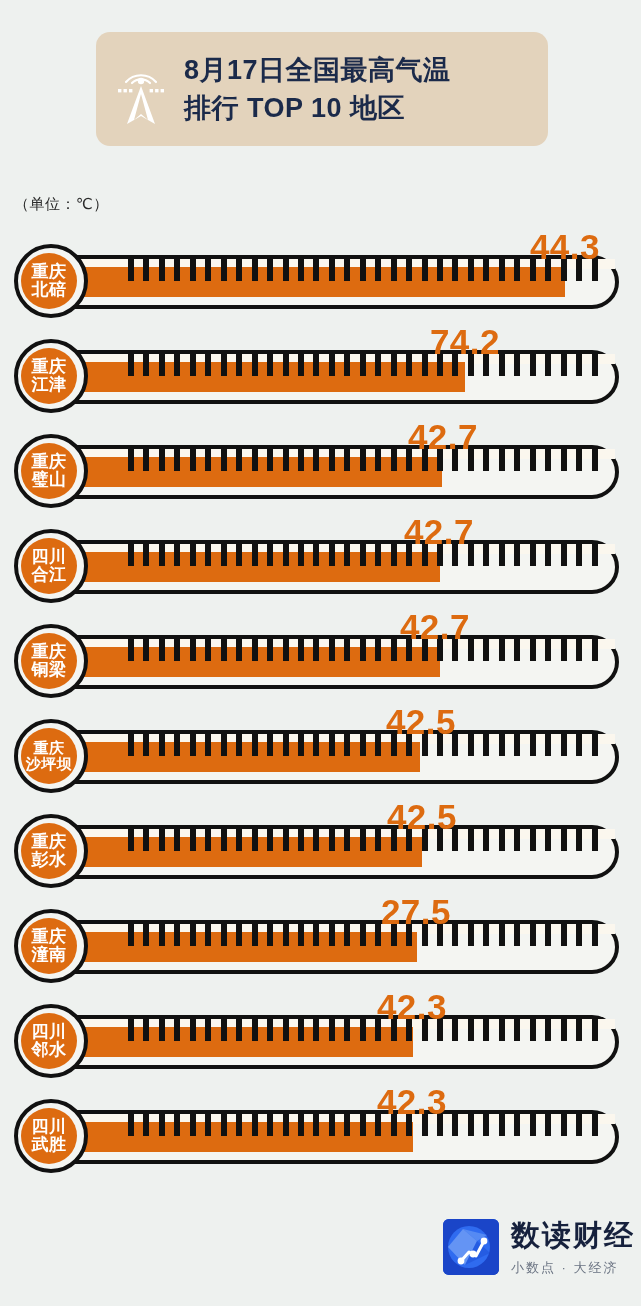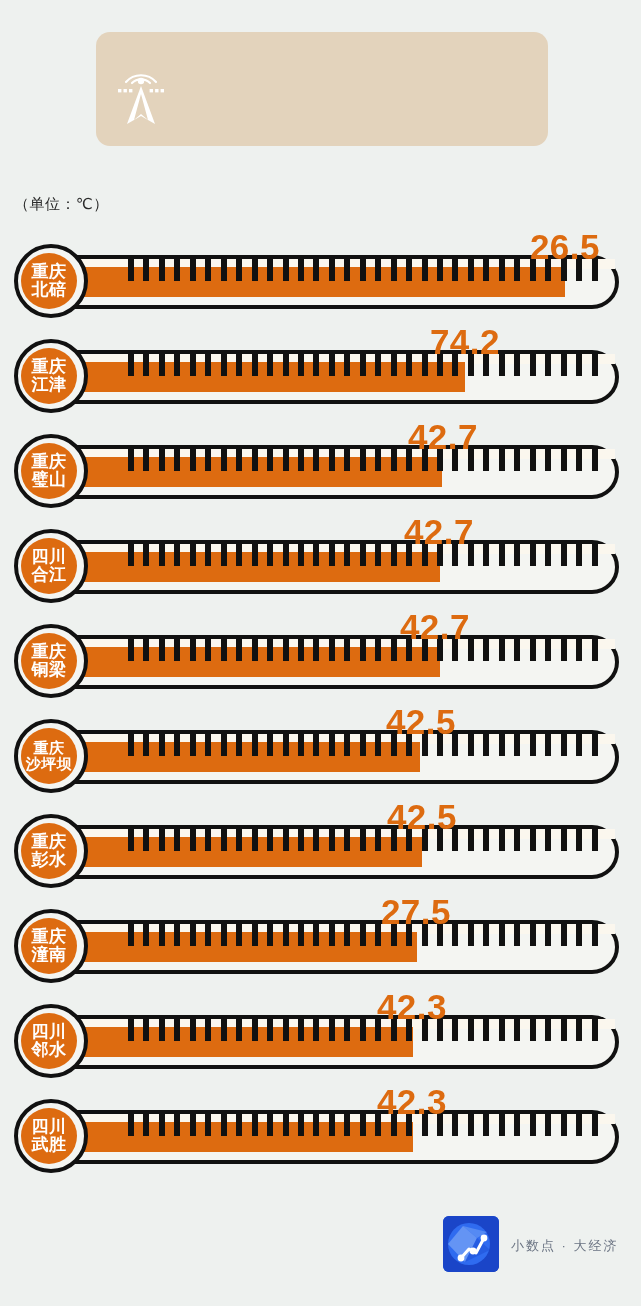--- a/index.html
+++ b/index.html
@@ -130,20 +130,22 @@
           <rect x="13.5" y="39" width="3.4" height="3.4"></rect>
           <rect x="19" y="39" width="3.4" height="3.4"></rect>
           <rect x="39.6" y="39" width="3.4" height="3.4"></rect>
           <rect x="45.1" y="39" width="3.4" height="3.4"></rect>
           <rect x="50.6" y="39" width="3.4" height="3.4"></rect>
         </g>
         <path d="M31 36 L45 74 L31 66 L17 74 Z" fill="#ffffff"></path>
         <path d="M31 44 L38 70 L31 64 L24 70 Z" fill="#e3d3bc"></path>
       </svg>
     </span>
+    <div class="header-title">8月17日全国最高气温
+排行 TOP 10 地区</div>
   </div>
 
   <div class="unit-label">（单位：℃）</div>
 
   <div class="rows">
       <div class="row">
         <div class="tube" style="width: 599px;"></div>
         <div class="strip" style="left: 60px; width: 555px;"></div>
         <div class="fill" style="left: 40px; width: 525px;"></div>
         <div class="ticks" style="left: 0px; width: 619px;">
@@ -177,21 +179,21 @@
           <span class="tick" style="left: 545.15px;"></span>
           <span class="tick" style="left: 560.6px;"></span>
           <span class="tick" style="left: 576.05px;"></span>
           <span class="tick" style="left: 591.5px;"></span>
         </div>
         <div class="bulb"></div>
         <div class="bulb-inner" style="left: 21px; top: 22px;">
           <span class="bulb-line">重庆</span>
           <span class="bulb-line">北碚</span>
         </div>
-        <div class="value" style="left: 600px;">26.5</div>
+        <div class="value" style="left: 600px;">44.3</div>
       </div>
       <div class="row">
         <div class="tube" style="width: 599px;"></div>
         <div class="strip" style="left: 60px; width: 555px;"></div>
         <div class="fill" style="left: 40px; width: 425px;"></div>
         <div class="ticks" style="left: 0px; width: 619px;">
           <span class="tick" style="left: 128px;"></span>
           <span class="tick" style="left: 143.45px;"></span>
           <span class="tick" style="left: 158.9px;"></span>
           <span class="tick" style="left: 174.35px;"></span>
@@ -601,17 +603,18 @@
           <g stroke="#ffffff" stroke-width="3" fill="none" stroke-linecap="round" stroke-linejoin="round">
             <path d="M18 42 L26 33 L33 37 L41 22"></path>
           </g>
           <circle cx="18" cy="42" r="3.4" fill="#ffffff"></circle>
           <circle cx="30" cy="35" r="3.4" fill="#ffffff"></circle>
           <circle cx="41" cy="22" r="3.4" fill="#ffffff"></circle>
         </g>
       </svg>
     </span>
     <span class="logo-text">
+      <span class="brand">数读财经</span>
       <span class="tagline">小数点 · 大经济</span>
     </span>
   </div>
 
 </div>
 
 </body></html>

